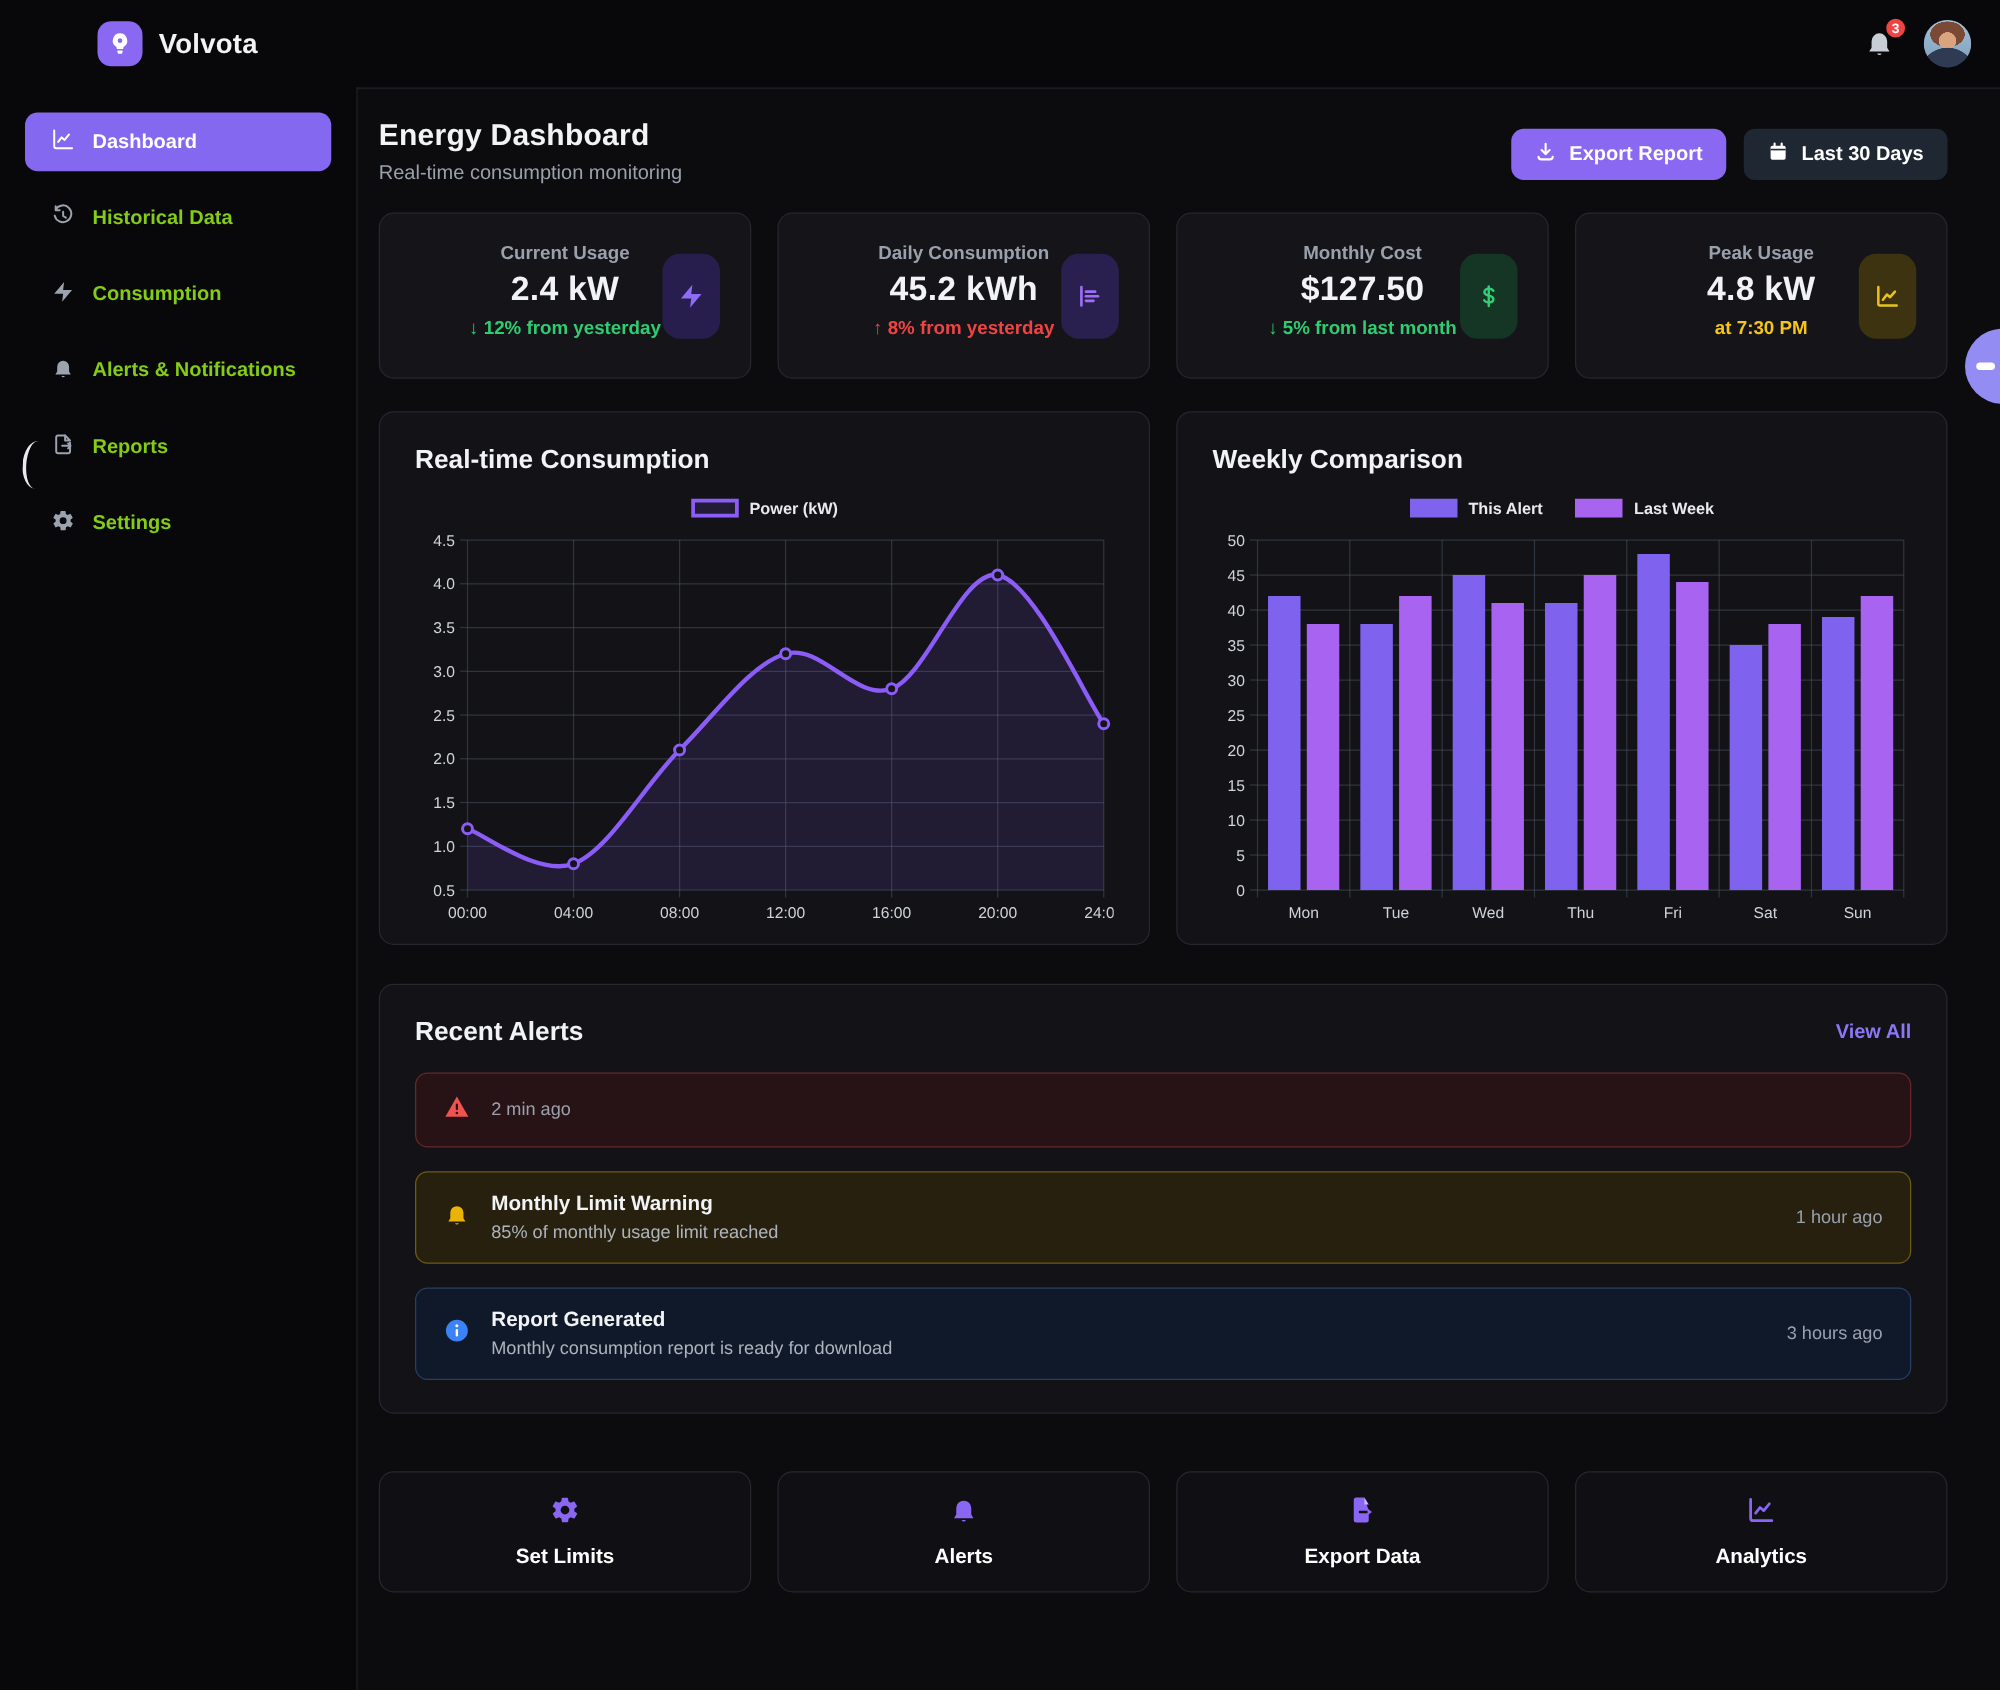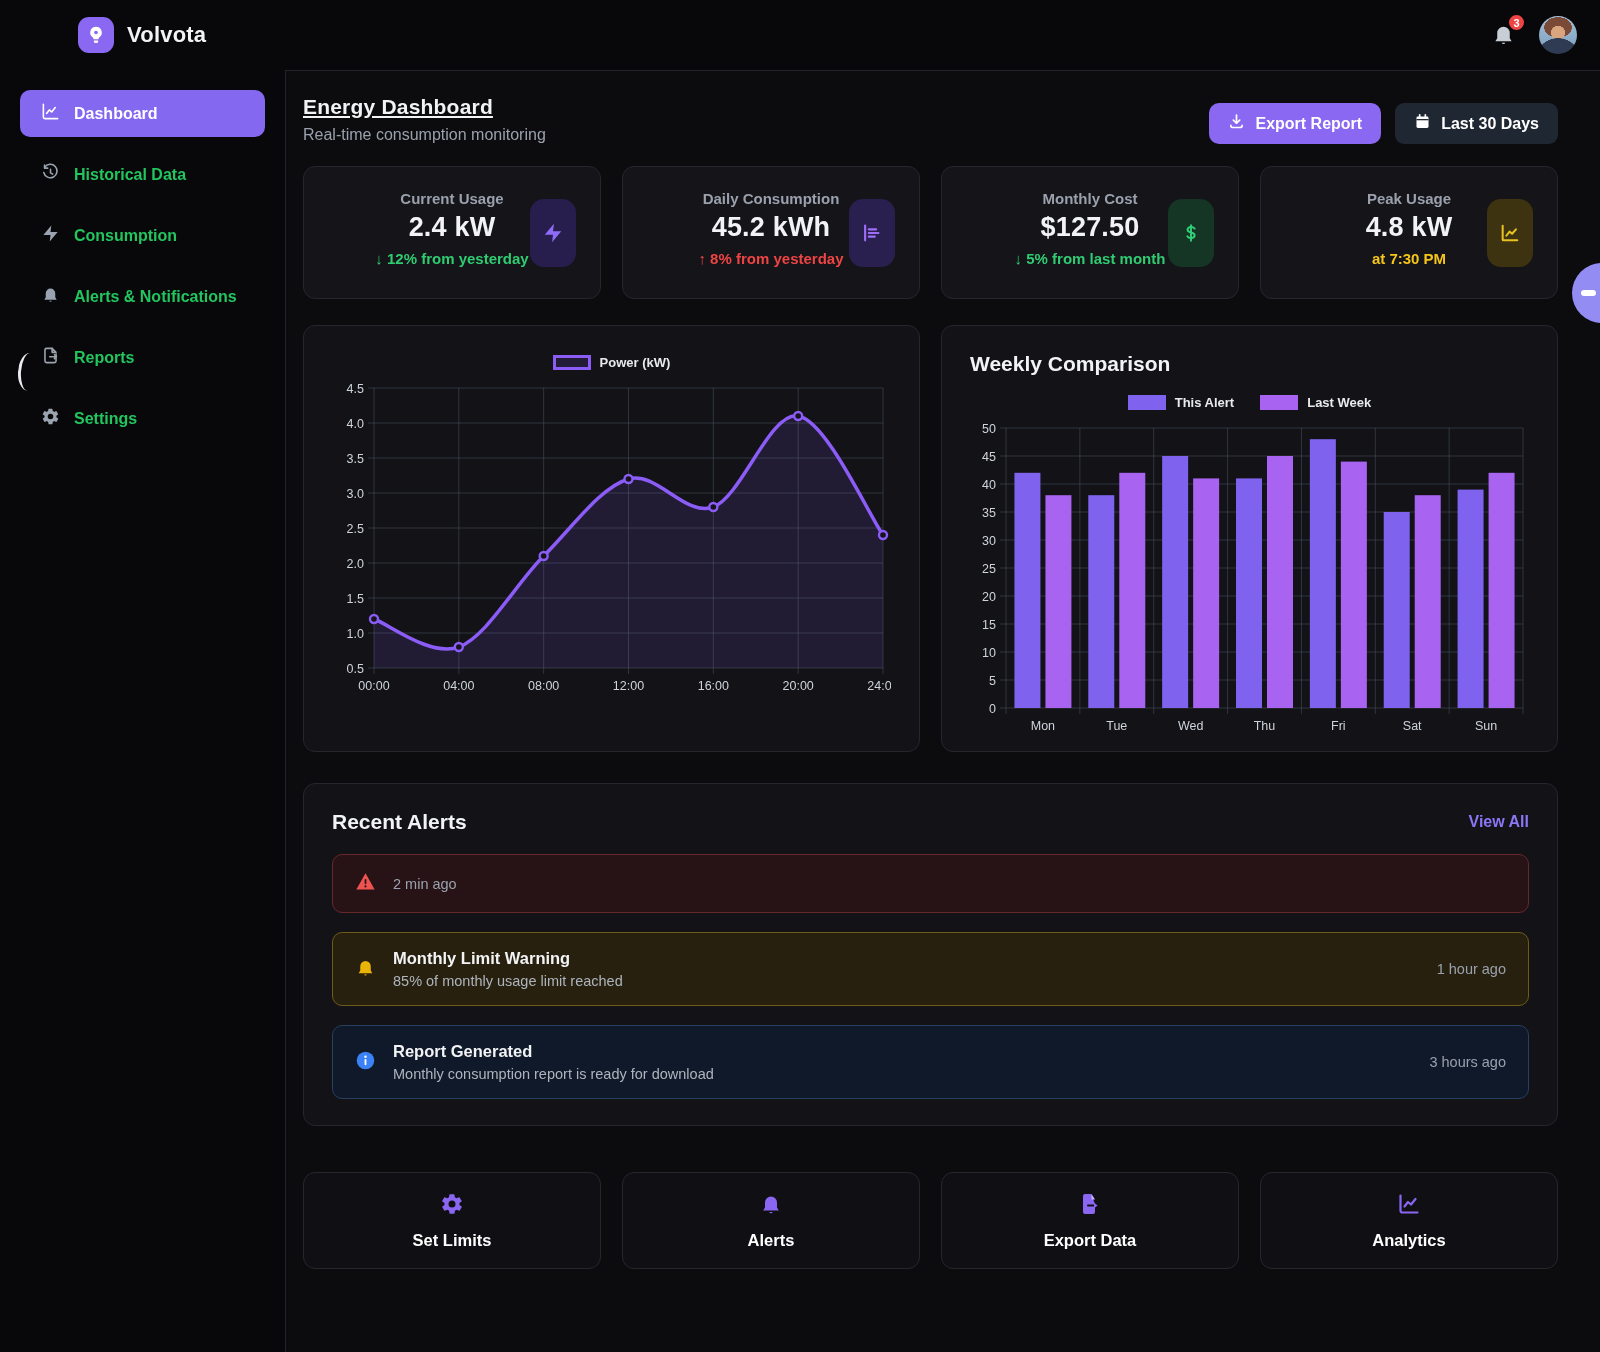--- a/index.html
+++ b/index.html
@@ -26,32 +26,32 @@
   .avatar { width:38px; height:38px; border-radius:50%; cursor:pointer;
     background:
       radial-gradient(circle at 50% 118%, #2e3b52 0 46%, transparent 47%),
       radial-gradient(circle at 50% 44%, #d8a57f 0 24%, transparent 25%),
       radial-gradient(ellipse 62% 46% at 50% 30%, #7b4a36 0 58%, transparent 59%),
       linear-gradient(180deg,#a3c2da,#7b9cb9); }
 
   
   .sidebar { background:#08080a; padding:20px 20px 0 20px; position:relative; }
   .nav-item { display:flex; align-items:center; gap:14px; height:47px; padding:0 0 0 21px;
-              border-radius:10px; margin-bottom:14px; color:#22c55e; font-size:16px; font-weight:600;
+              border-radius:10px; margin-bottom:14px; color:#84cc16; font-size:16px; font-weight:600;
               cursor:pointer; }
   .nav-item svg { flex:0 0 auto; }
   .nav-item.active { background:#8468f0; color:#ffffff; }
   .arc-deco { position:absolute; left:18px; top:283px; width:22px; height:38px;
               border-left:3px solid #e9e9ee; border-radius:50%; transform:rotate(4deg); }
 
   
   .main { background:#0c0c0f; border-left:1px solid #232329; border-top:1px solid #232329;
           padding:24px 47px 0 17px; }
   .page-header { display:flex; align-items:flex-start; justify-content:space-between; margin-bottom:22px; }
-  .page-title { font-size:21px; font-weight:800; letter-spacing:.2px;text-decoration:underline; }
+  .page-title { font-size:24px; font-weight:800; letter-spacing:.2px; }
   .page-subtitle { font-size:16px; color:#9aa1ad; margin-top:7px; }
   .header-actions { display:flex; gap:14px; margin-top:8px; }
   .btn { display:flex; align-items:center; gap:10px; height:41px; padding:0 19px;
          border:none; border-radius:9px; font-size:16px; font-weight:700; color:#fff;
          font-family:"Liberation Sans",sans-serif; cursor:pointer; }
   .btn-primary { background:#8a68f2;border-radius:10px; }
   .btn-dark { background:#1f2732; }
 
   
   .stats { display:grid; grid-template-columns:repeat(4,1fr); gap:21px; margin-bottom:26px;text-align:center; }
@@ -252,20 +252,21 @@
           <svg width="22" height="22" viewBox="0 0 24 24" fill="none" stroke="#e8c220" stroke-width="2.2" stroke-linecap="round" stroke-linejoin="round">
               <path d="M4 4v15a1 1 0 0 0 1 1h15"></path>
               <path d="m8 15 3.5-4.5 2.8 2.3L18.5 8"></path>
             </svg>
         </div>
       </div>
     </section>
 
     <section class="charts">
       <div class="chart-card">
+        <div class="chart-title">Real-time Consumption</div>
         <div class="legend">
           <div class="legend-item">
             <span class="swatch outline"></span>
             <span>Power (kW)</span>
           </div>
         </div>
         <div id="line-chart"><svg class="chart" width="559" height="322" viewBox="0 0 559 322">
               <line class="grid" x1="42" y1="288" x2="551" y2="288"></line>
               <line class="grid" x1="36" y1="288" x2="42" y2="288"></line>
               <text x="32" y="292.5" text-anchor="end">0.5</text>

